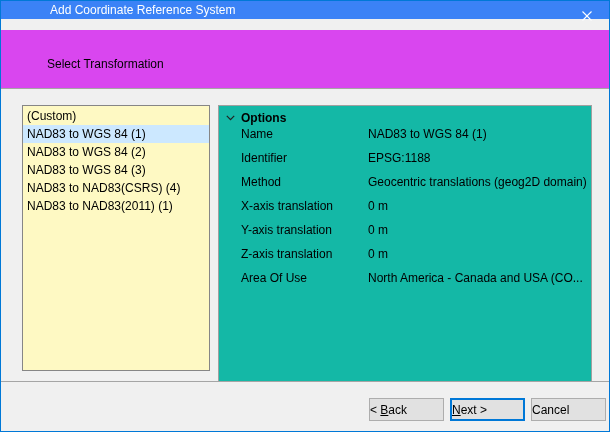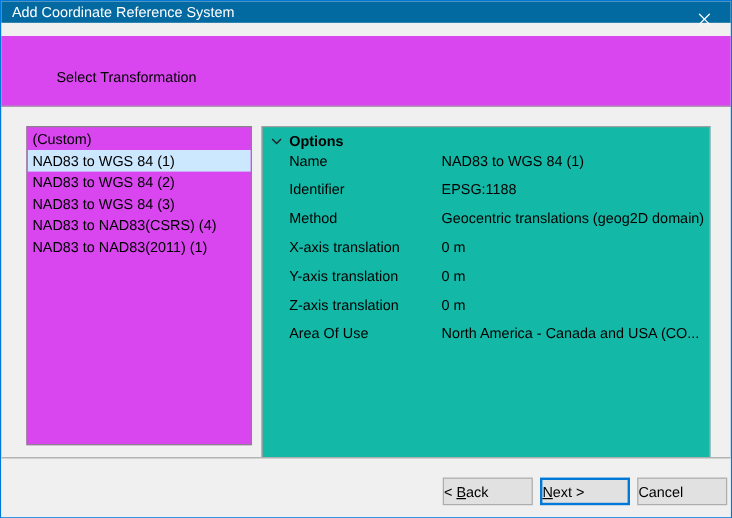--- a/index.html
+++ b/index.html
@@ -10,43 +10,43 @@
     position: relative;
     width: 610px; height: 432px;
     background: #f0f0f0;
     border: 1px solid #0078d7;
     overflow: hidden;
   }
 
   
   .titlebar {
     position: absolute; left: 0; top: 0; right: 0; height: 18px;
-    background: #0369a1;
-    display: flex; align-items: center;
+    background: #3b82f6;
+    display: flex; align-items: center; padding-left: 40px;
   }
   .titlebar-text { color: #fff; padding-left: 9px; white-space: nowrap; }
   .close-btn {
     position: absolute; right: 0; top: 0; width: 45px; height: 29px;
     display: flex; align-items: center; justify-content: center;
     cursor: default;
   }
 
   
   .header {
     position: absolute; left: 0; top: 29px; right: 0; height: 59px;
     background: #d946ef;
     border-bottom: 1px solid #a5a5a5;
   }
   .header-subtitle { position: absolute; left: 46px; top: 27px; }
 
   
   .listbox {
     position: absolute; left: 21px; top: 104px;
     width: 188px; height: 266px;
-    background: #d946ef;
+    background: #fef9c3;
     border: 1px solid #868686;
     padding-top: 1px;
     overflow: hidden;
   }
   .list-item {
     height: 18px; line-height: 18px;
     padding-left: 4px;
     white-space: nowrap; overflow: hidden;
   }
   .list-item.selected { background: #cce8ff; }

